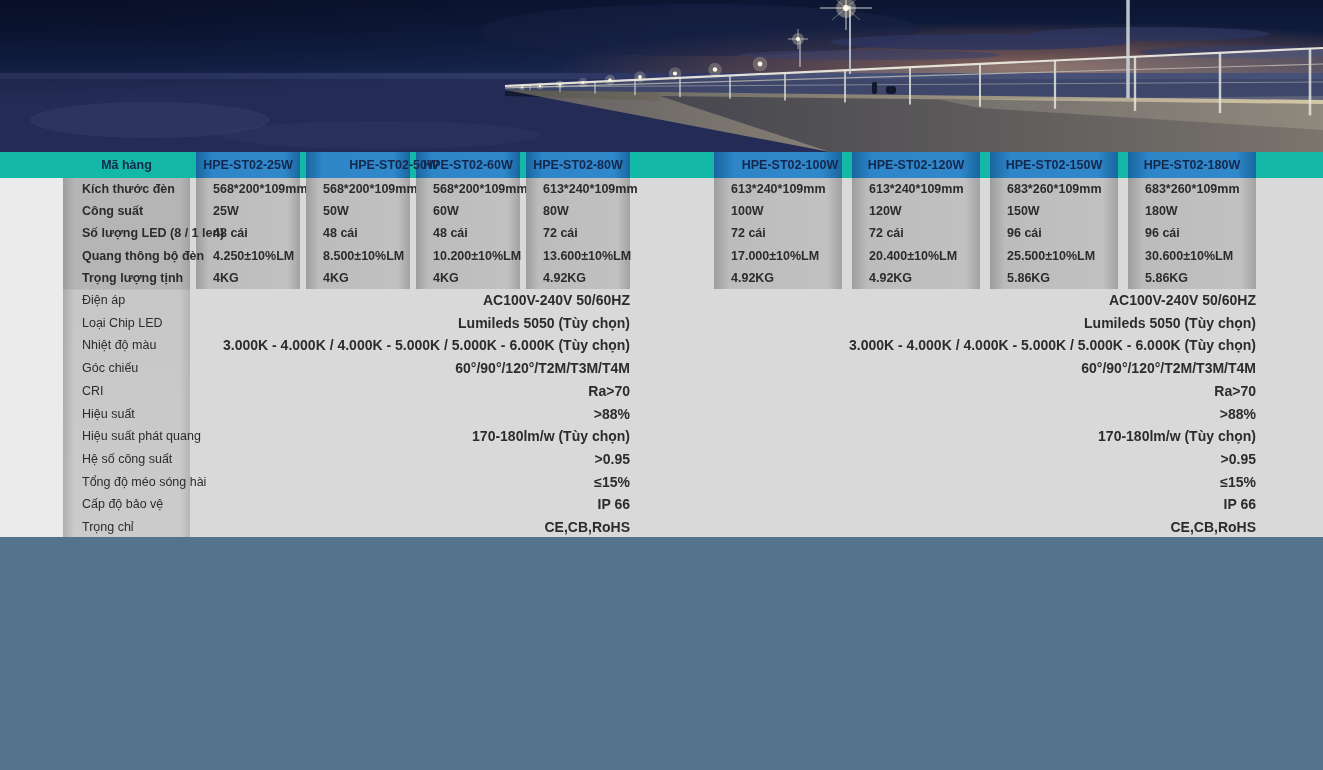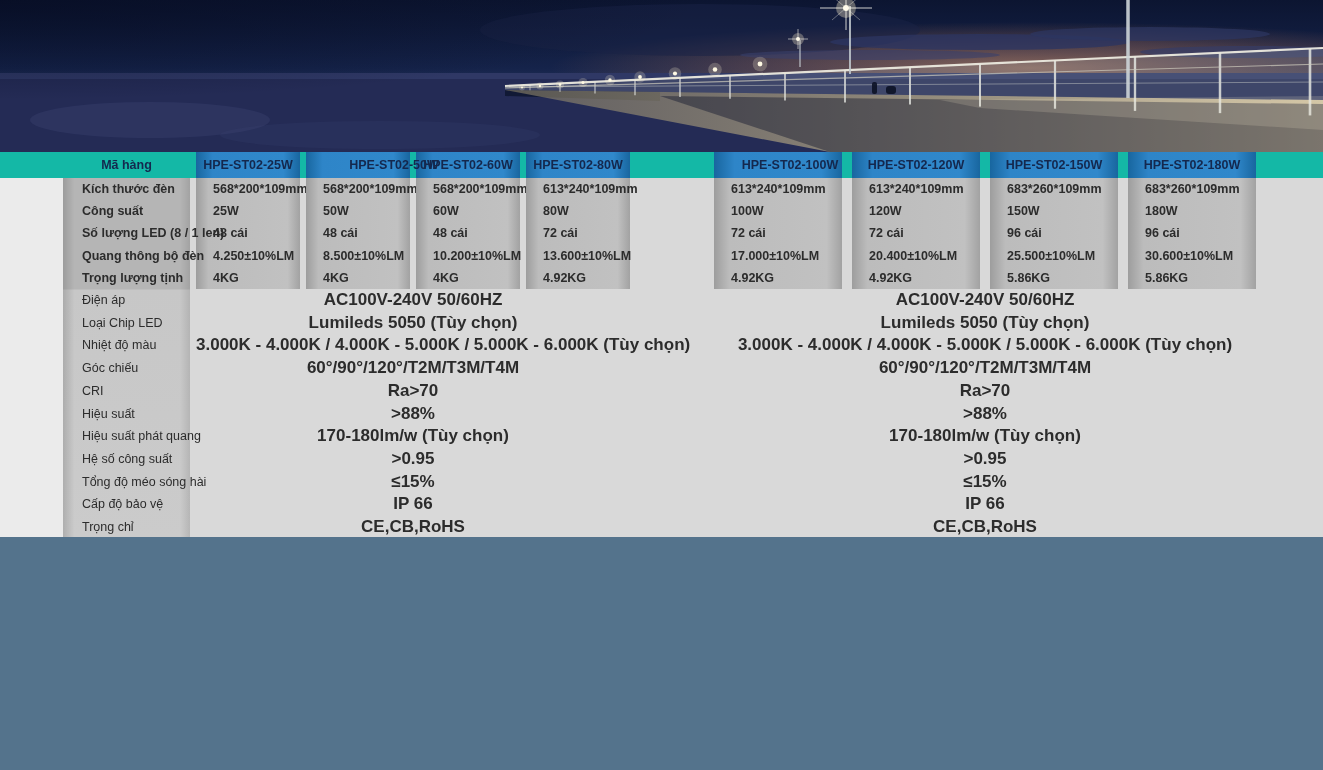--- a/index.html
+++ b/index.html
@@ -32,21 +32,21 @@
         color:#2c2c2c;white-space:nowrap;}
   .lrow2{height:22.72px;line-height:22.72px;padding-left:19px;font-size:12.5px;font-weight:normal;
         color:#2c2c2c;white-space:nowrap;}
   .label-rows{position:absolute;top:26px;left:0;width:127px;}
   .dcol{position:absolute;top:26px;z-index:1;}
   .dcol .stripe{position:absolute;top:0;left:0;width:100%;height:111px;
      background:linear-gradient(90deg,#9d9d9d,#bcbcbc 12%,#c1c1c1 88%,#a2a2a2);}
   .dval{position:relative;height:22.2px;line-height:22.2px;padding-left:17px;font-size:12.5px;
         font-weight:bold;color:#2c2c2c;white-space:nowrap;}
   .merged{position:absolute;top:137px;z-index:1;}
-  .mrow{height:22.72px;line-height:22.72px;text-align:center;font-size:17px;font-weight:bold;
+  .mrow{height:22.72px;line-height:22.72px;text-align:right;font-size:14px;font-weight:bold;
         color:#2c2c2c;white-space:nowrap;}
 
   
   .draw-section{position:absolute;top:537px;left:0;width:1323px;height:233px;background:#54738c;}
 </style>
 </head>
 <body>
 
 <div class="page">
 

